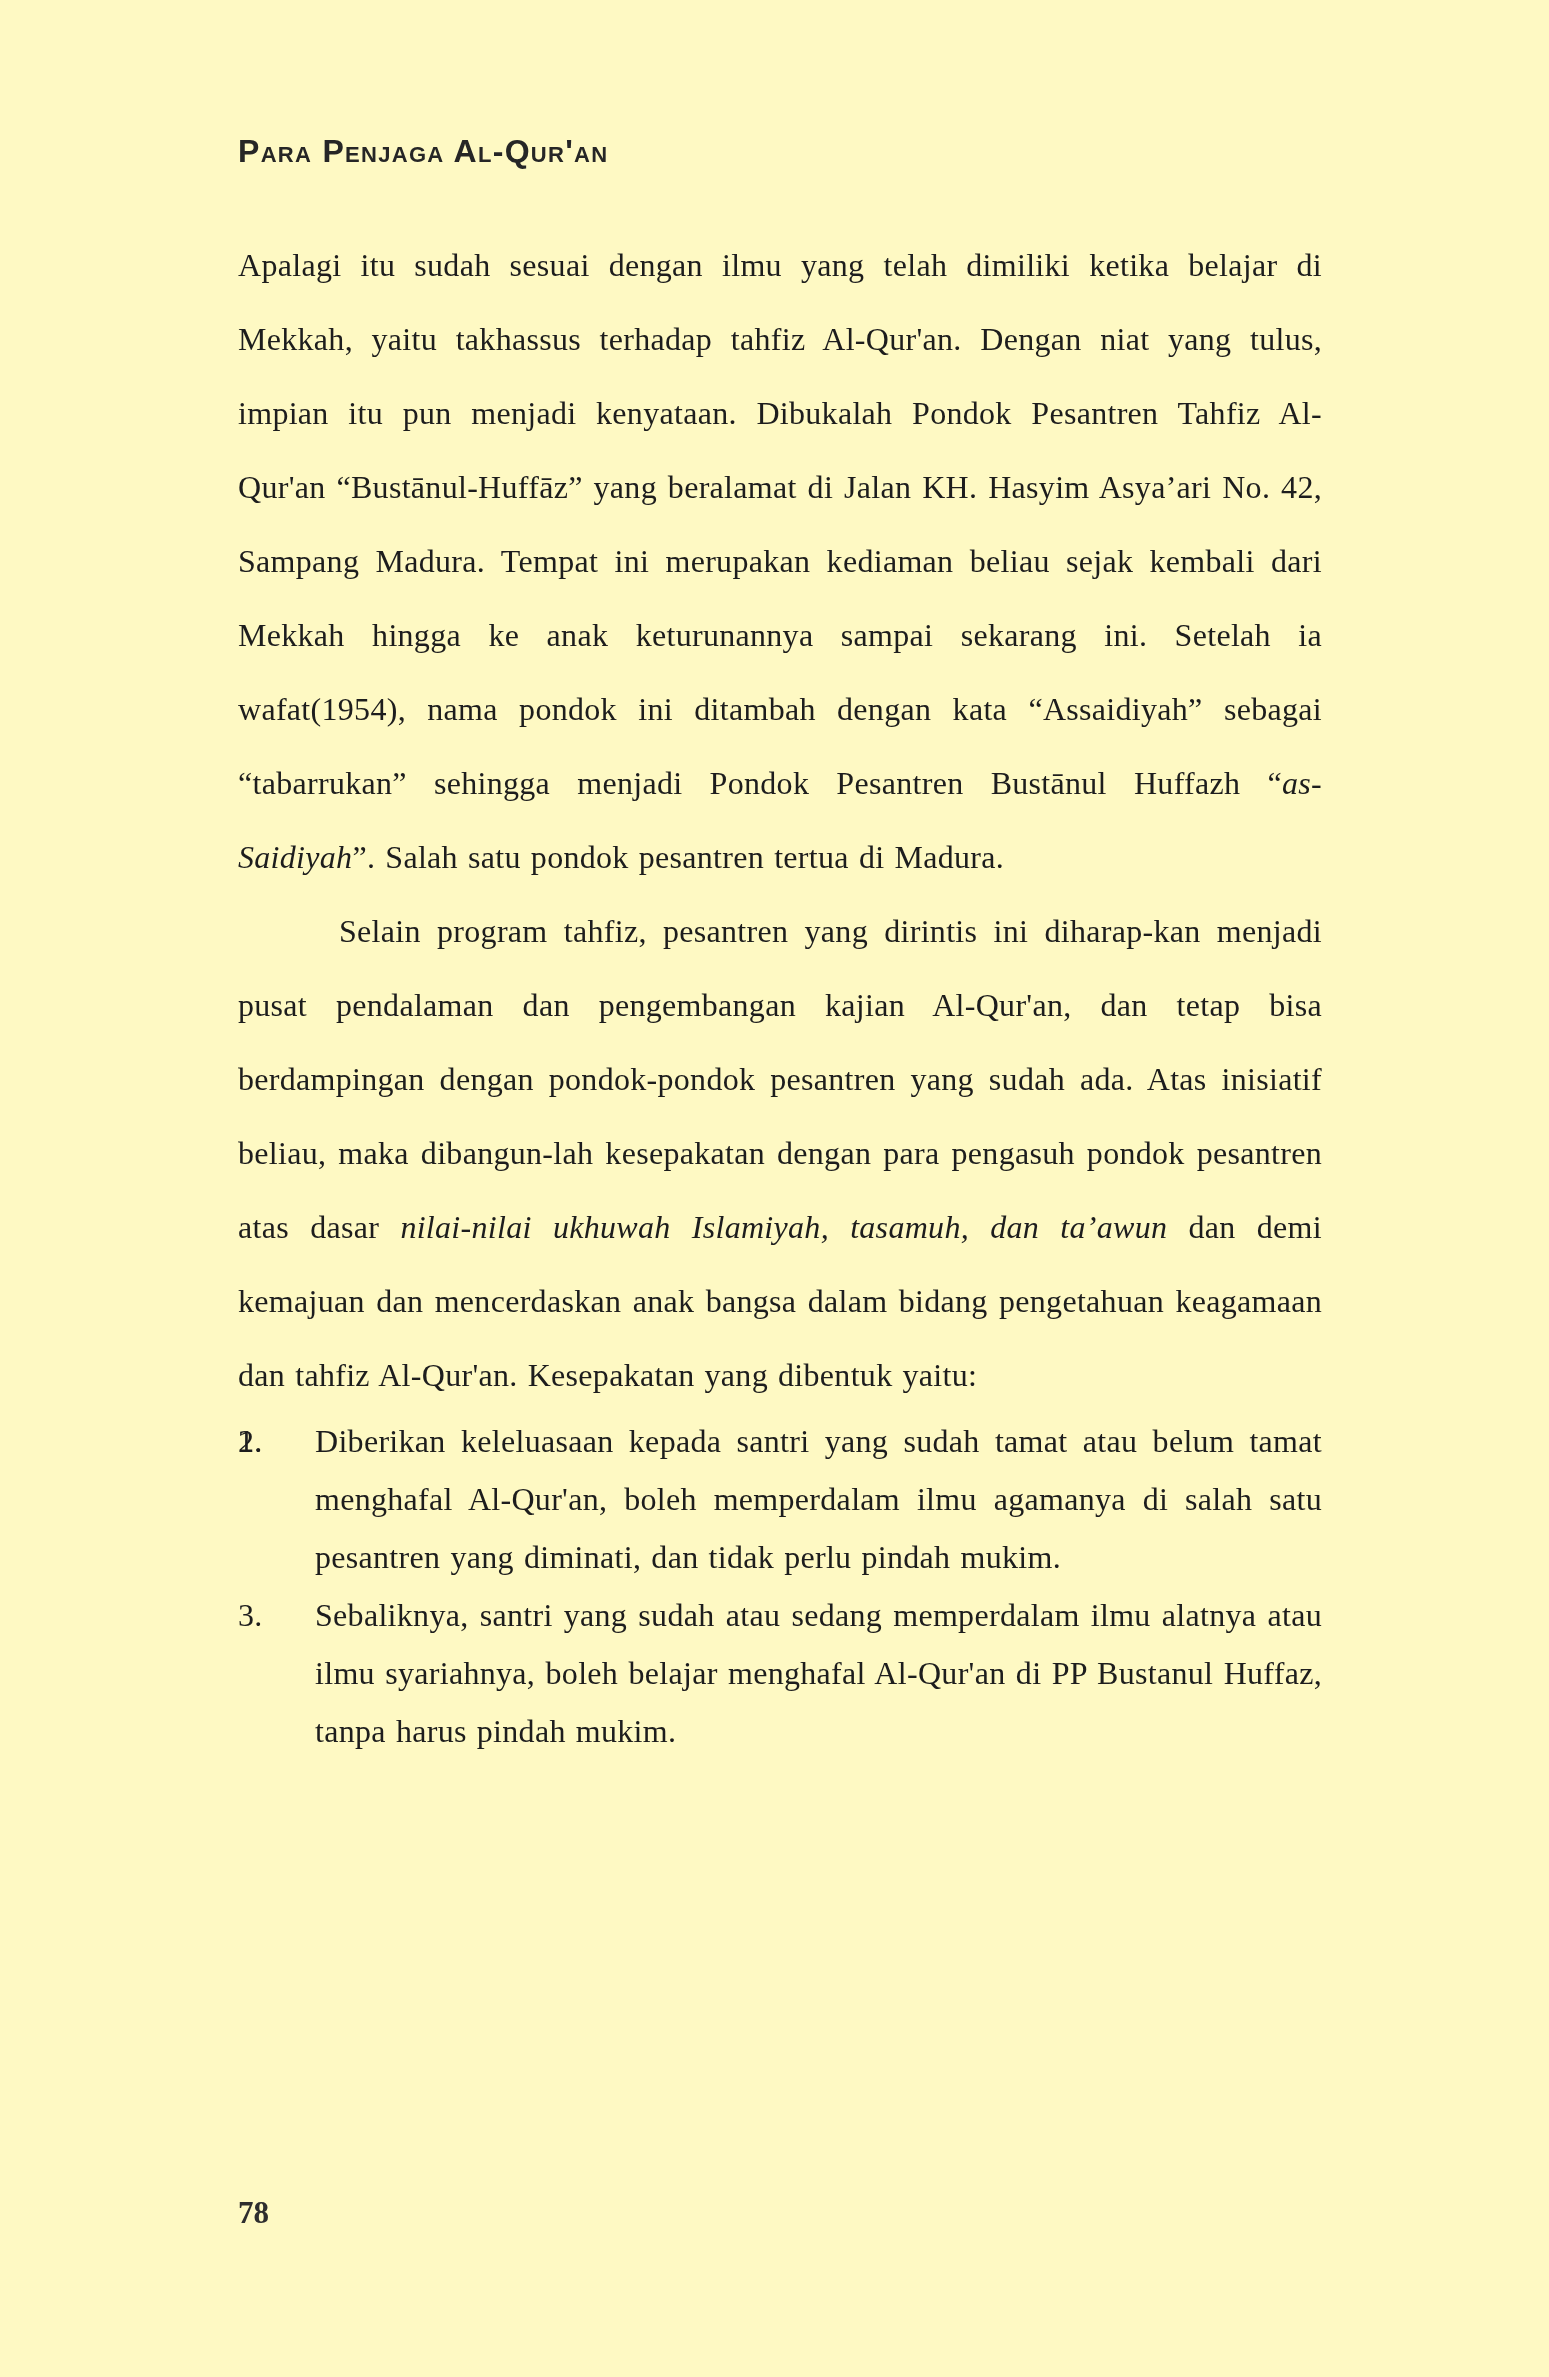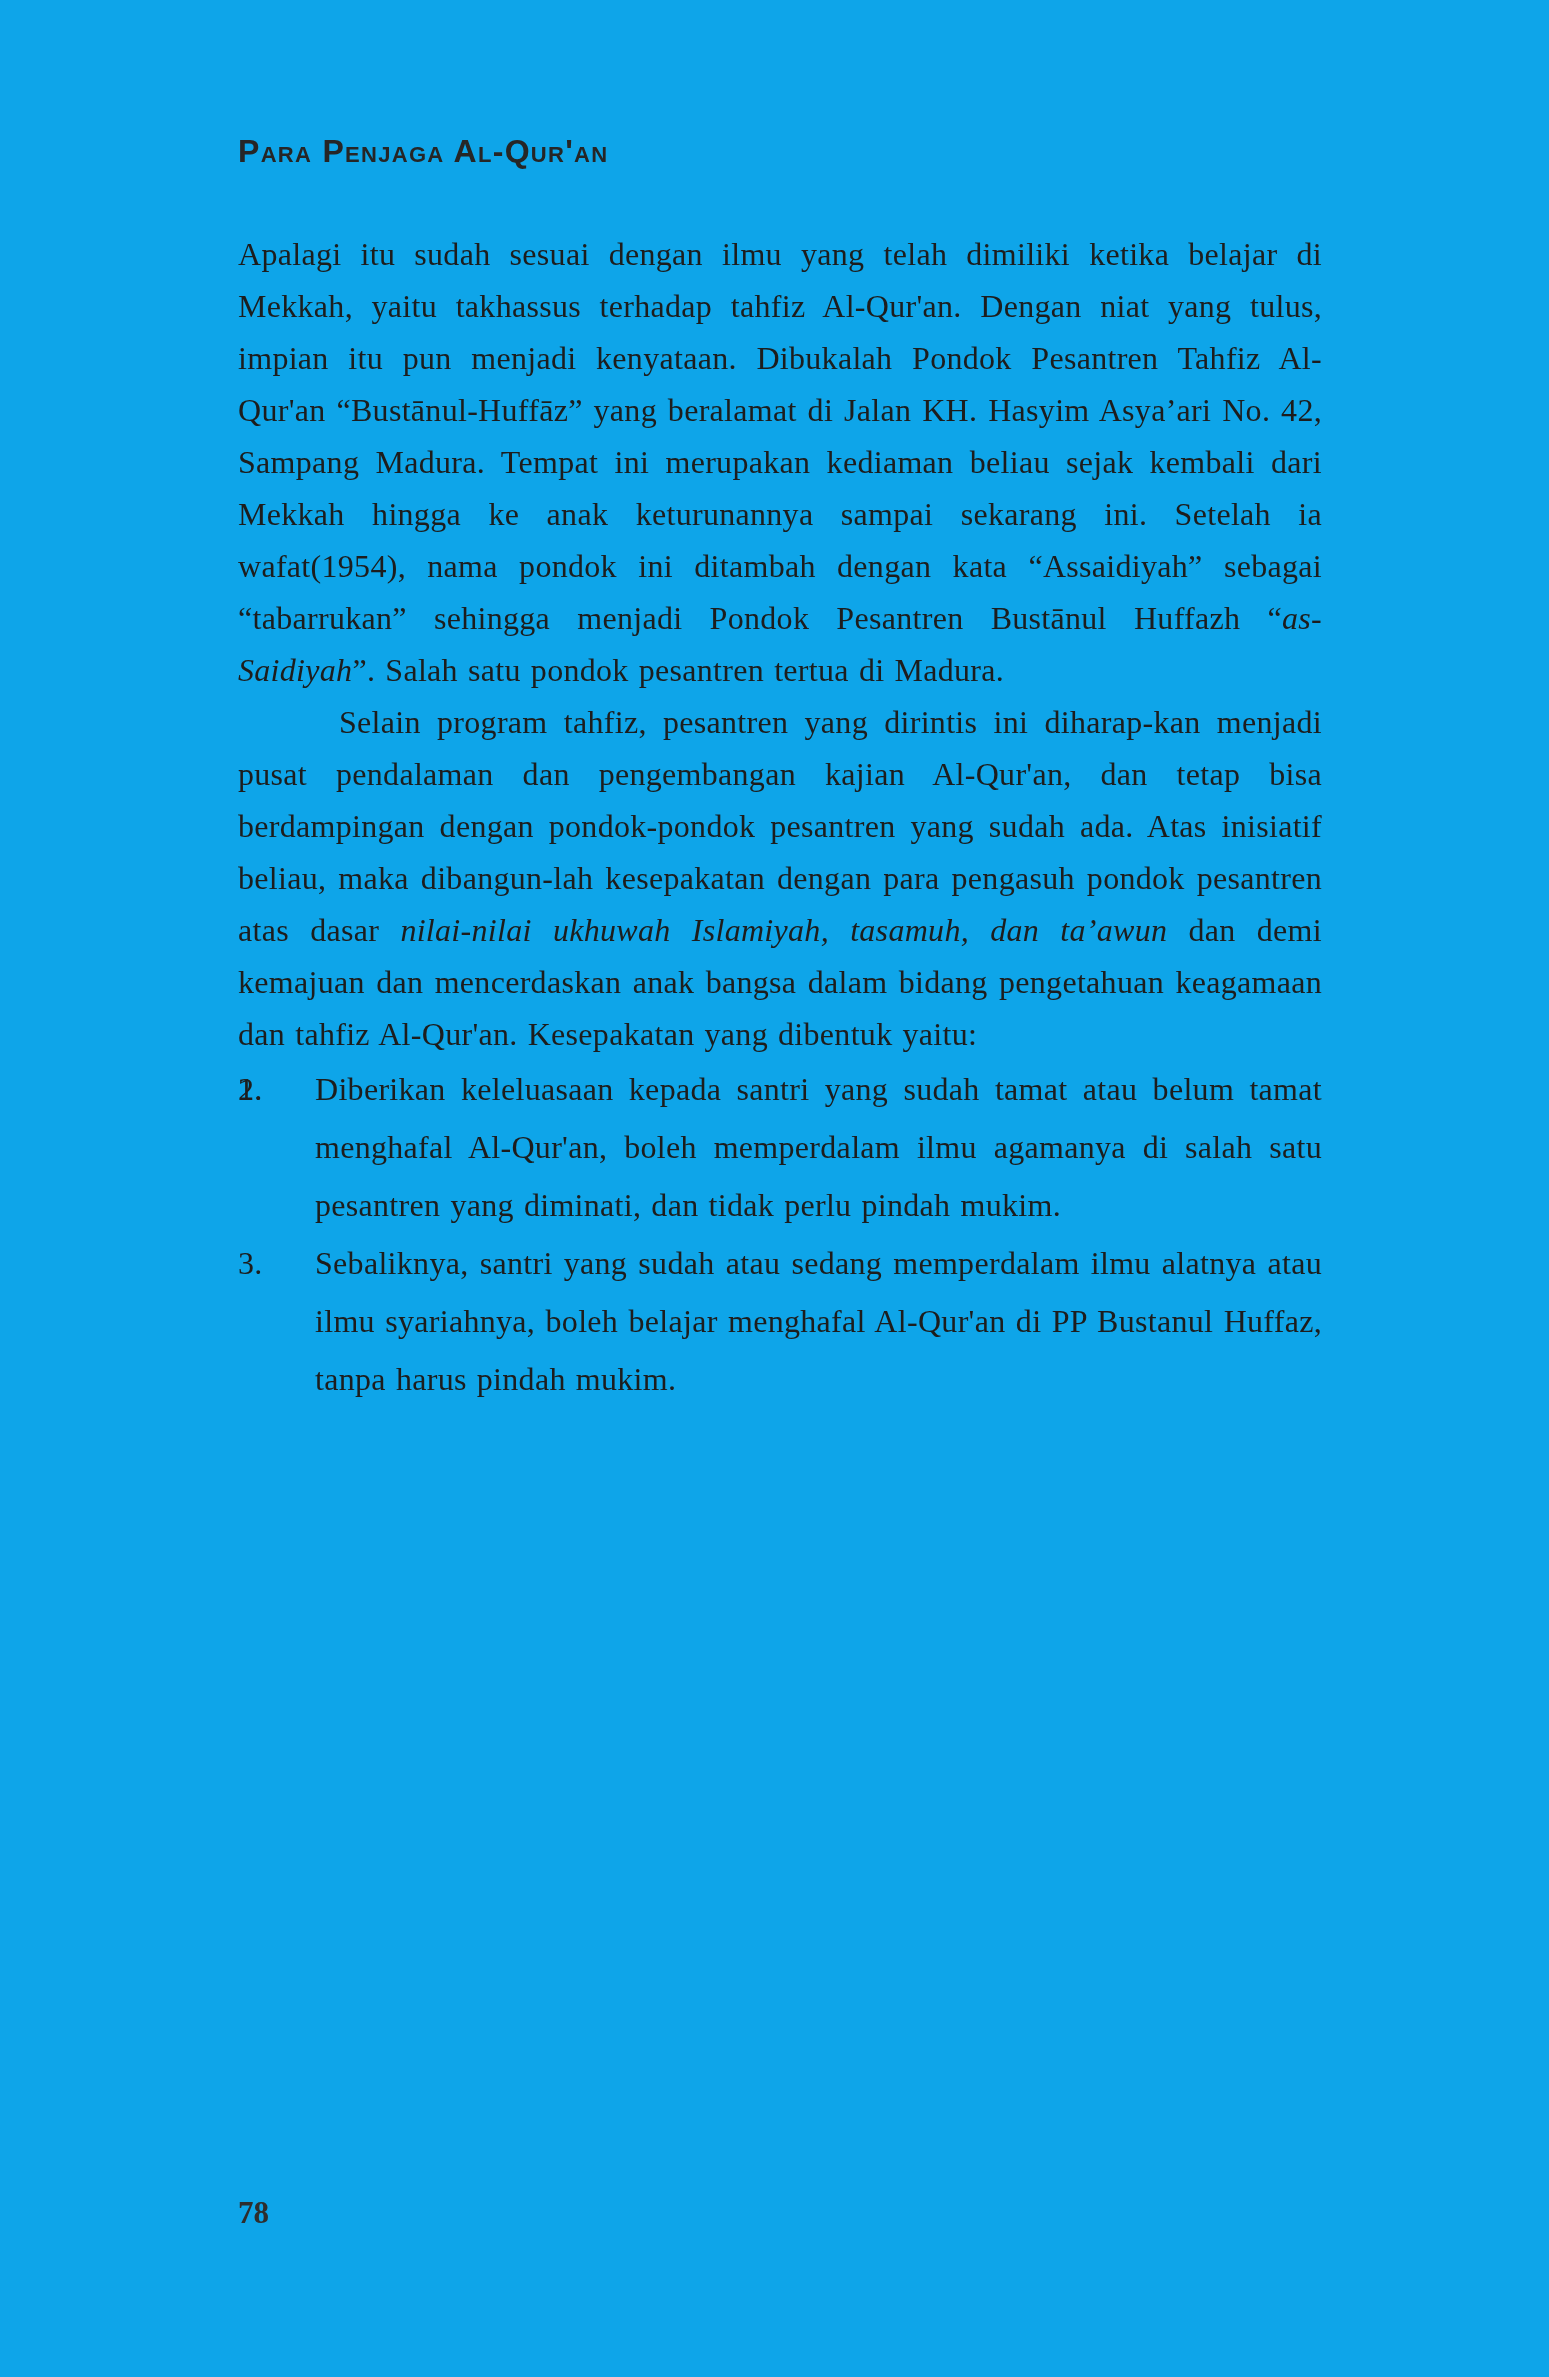--- a/index.html
+++ b/index.html
@@ -1,20 +1,20 @@
 <!DOCTYPE html>
 <html style="font-size:14px"><head>
 <meta charset="utf-8">
 <style>
   html, body { margin: 0; padding: 0; background: #ffffff; }
   .page {
     position: relative;
     width: 1549px;
     height: 2377px;
-    background: #0ea5e9;
+    background: #fef9c3;
     overflow: hidden;
     font-family: "Liberation Serif", serif;
     color: #1d1d1d;
   }
   .content {
     position: absolute;
     left: 238px;
     top: 133px;
     width: 1084px;
   }
@@ -23,21 +23,21 @@
     font-weight: bold;
     font-variant: small-caps;
     font-size: 32px;
     letter-spacing: 1.3px;
     color: #262626;
     margin: 0 0 58px 0;
   }
   .body-text p {
     margin: 0;
     font-size: 32px;
-    line-height: 52px;
+    line-height: 74px;
     text-align: justify;
     letter-spacing: 0.3px;
     word-spacing: 1.8px;
   }
   .body-text p.indent { text-indent: 101px; }
   .body-text i { font-style: italic; }
   ol.agreement-list {
     list-style: none;
     margin: 0;
     padding: 0;

